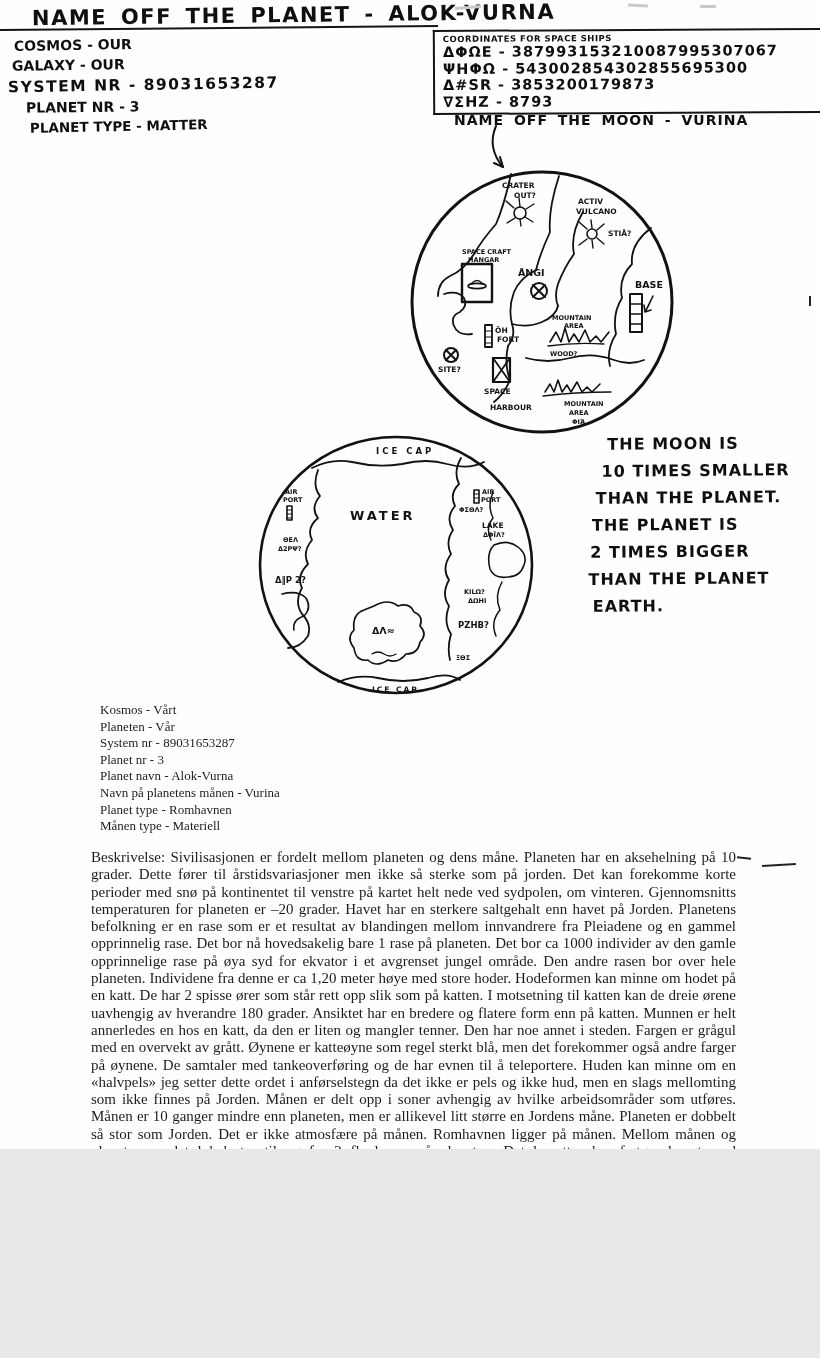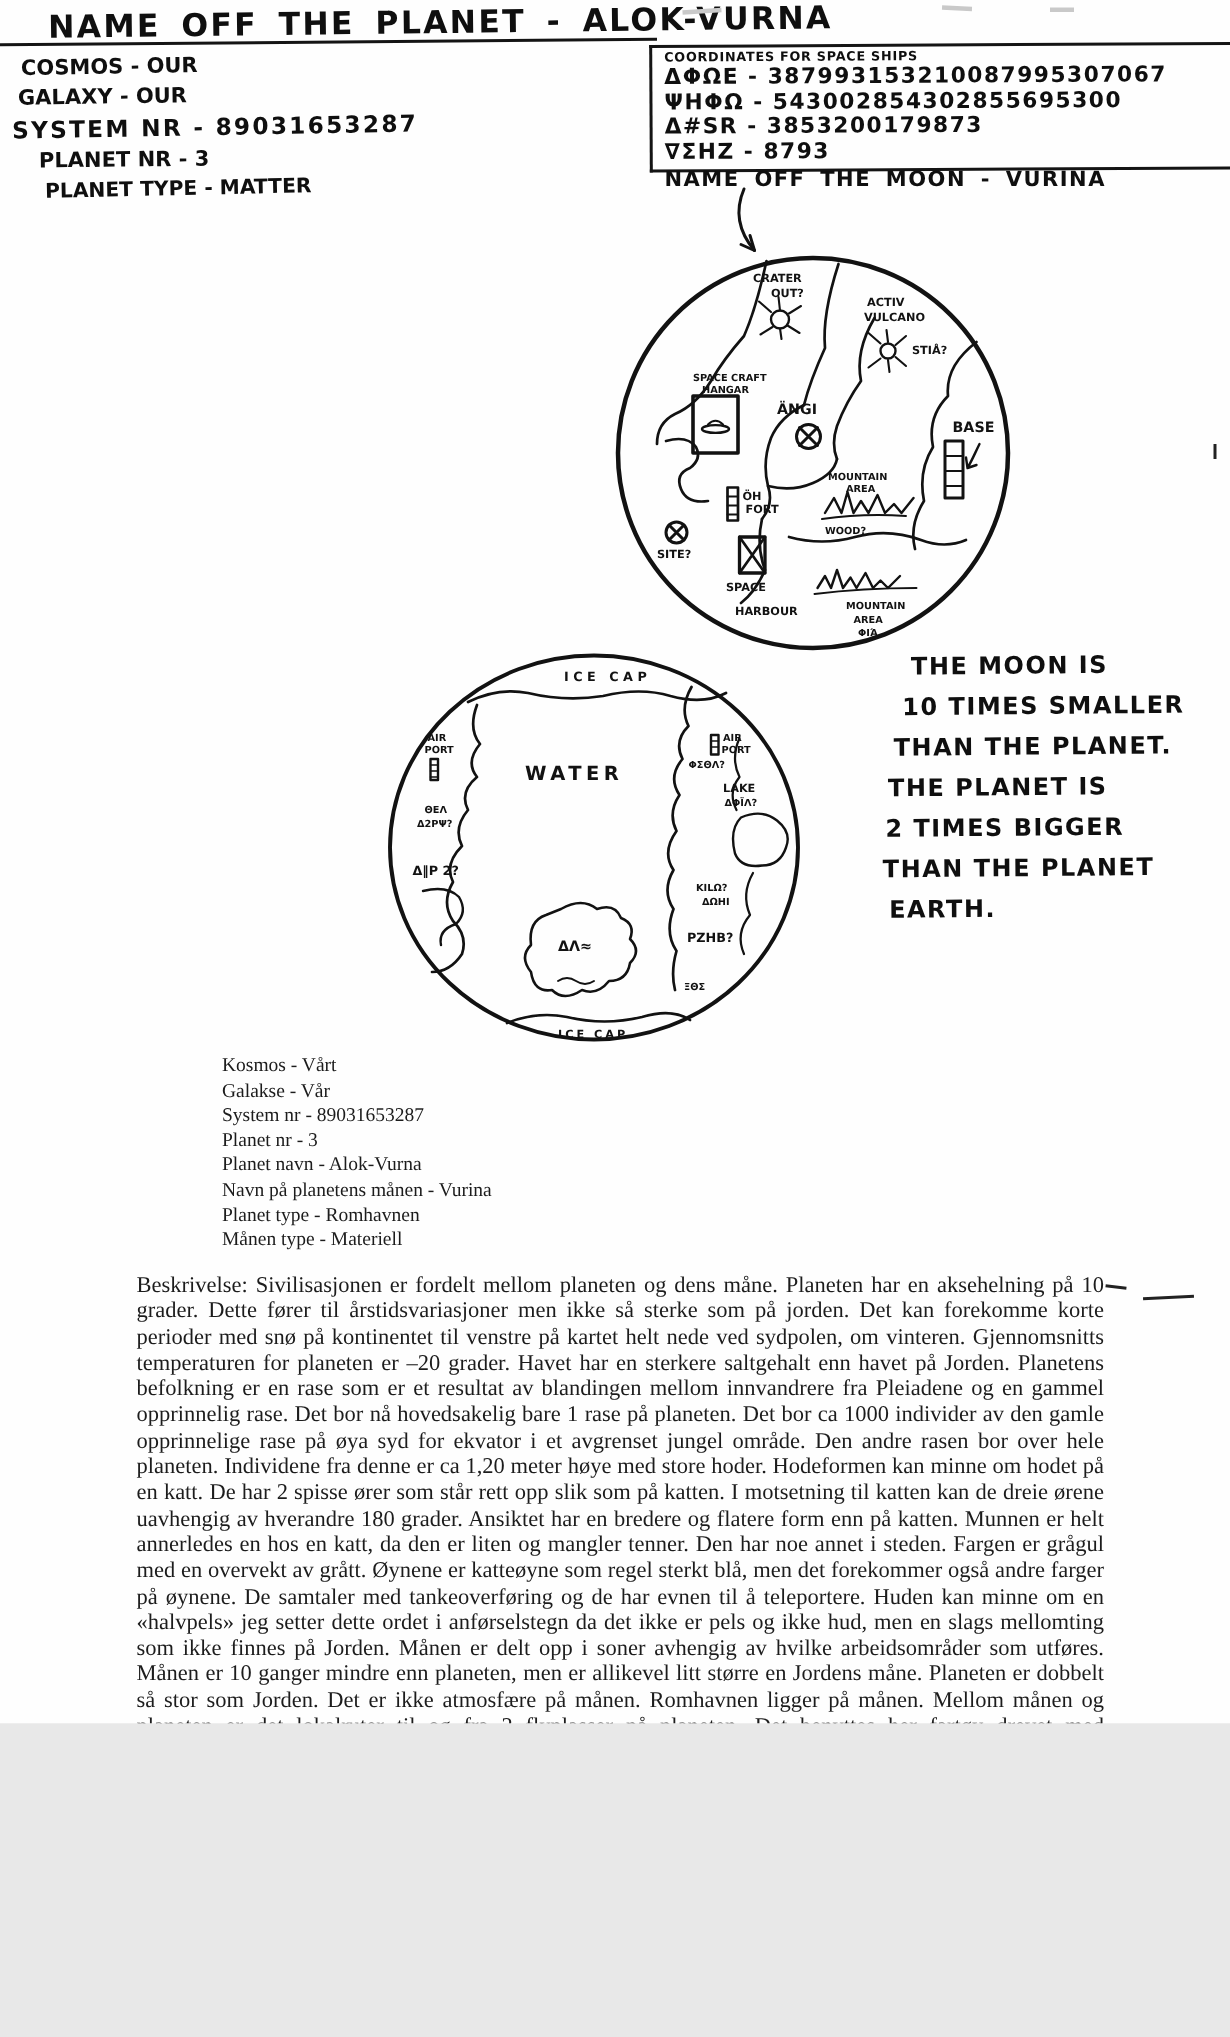--- a/index.html
+++ b/index.html
@@ -9,21 +9,21 @@
   .hw{font-family:"DejaVu Sans",sans-serif;font-weight:700;color:#0f0f0f;}
   .serif{font-family:"Liberation Serif",serif;color:#1c1c1c;}
   .title{font-size:21px;letter-spacing:1.5px;word-spacing:5px;transform:rotate(-0.7deg);white-space:nowrap;}
   .rule{border-top:2.5px solid #141414;}
   .hwline{white-space:nowrap;}
   .coords-box{border-top:2px solid #141414;border-left:2px solid #141414;border-bottom:2px solid #141414;
               padding:2px 6px 3px 8px;transform:rotate(-0.3deg);}
   .coords-title{font-size:8.5px;letter-spacing:0.5px;}
   .coords-line{font-size:14.5px;line-height:16.5px;letter-spacing:1px;white-space:nowrap;}
   .note-line{font-size:16px;line-height:27px;letter-spacing:1px;white-space:nowrap;}
-  .facts-line{font-size:13px;line-height:16.6px;white-space:nowrap;margin-left:48px;}
+  .facts-line{font-size:13px;line-height:16.6px;white-space:nowrap;}
   .desc{font-size:15px;line-height:17.3px;text-align:justify;}
   .map path,.map circle,.map rect,.map ellipse,.map line,.map polyline{
       fill:none;stroke:#121212;stroke-linecap:round;stroke-linejoin:round;}
   .map text{font-family:"DejaVu Sans",sans-serif;font-weight:700;fill:#121212;stroke:none;}
   .f6{font-size:6.5px;}.f7{font-size:7.5px;}.f8{font-size:8.5px;}.f9{font-size:9.5px;}
   .water-t{font-size:13px;letter-spacing:3px;}
   .artifact{background:#222;}
   .artifact-light{background:#c9c9c9;}
 </style>
 </head>
@@ -41,21 +41,21 @@
   <div class="abs hw hwline" style="left:30px;top:118px;font-size:13.5px;transform:rotate(-1.2deg);">PLANET TYPE - MATTER</div>
 
   <div class="abs hw coords-box" style="left:433px;top:29px;width:376px;">
     <div class="coords-title">COORDINATES FOR SPACE SHIPS</div>
     <div class="coords-line">ΔΦΩΕ - 387993153210087995307067</div>
     <div class="coords-line">ΨΗΦΩ - 543002854302855695300</div>
     <div class="coords-line">Δ#SR - 3853200179873</div>
     <div class="coords-line">∇ΣΗΖ - 8793</div>
   </div>
 
-  <div class="abs hw hwline" style="left:443px;top:112px;font-size:14px;letter-spacing:1px;word-spacing:4px;">NAME OFF THE MOON - VURINA</div>
+  <div class="abs hw hwline" style="left:454px;top:112px;font-size:14px;letter-spacing:1px;word-spacing:4px;">NAME OFF THE MOON - VURINA</div>
   <svg class="abs map" style="left:482px;top:122px;" width="40" height="52" viewBox="0 0 40 52">
     <path d="M14,4 C8,18 10,32 21,45" stroke-width="2"></path>
     <path d="M21,45 L12,41 M21,45 L18,35" stroke-width="2"></path>
   </svg>
 
   <svg class="abs map" style="left:406px;top:166px;" width="276" height="274" viewBox="0 0 276 274">
     <circle cx="136" cy="136" r="130" stroke-width="3"></circle>
 
     <path d="M105,8 Q98,40 90,58 Q76,74 68,88 Q58,104 44,110 Q32,116 32,130" stroke-width="1.8"></path>
     <path d="M153,10 Q142,44 144,66 Q134,88 130,104" stroke-width="1.8"></path>
@@ -167,21 +167,21 @@
     <div class="note-line" style="padding-left:14px;">10 TIMES SMALLER</div>
     <div class="note-line" style="padding-left:8px;">THAN THE PLANET.</div>
     <div class="note-line" style="padding-left:4px;">THE PLANET IS</div>
     <div class="note-line" style="padding-left:2px;">2 TIMES BIGGER</div>
     <div class="note-line" style="padding-left:0;">THAN THE PLANET</div>
     <div class="note-line" style="padding-left:4px;">EARTH.</div>
   </div>
 
   <div class="abs serif" style="left:100px;top:702px;">
     <div class="facts-line">Kosmos - Vårt</div>
-    <div class="facts-line">Galakse - Vår</div>
+    <div class="facts-line">Planeten - Vår</div>
     <div class="facts-line">System nr - 89031653287</div>
     <div class="facts-line">Planet nr - 3</div>
     <div class="facts-line">Planet navn - Alok-Vurna</div>
     <div class="facts-line">Navn på planetens månen - Vurina</div>
     <div class="facts-line">Planet type - Romhavnen</div>
     <div class="facts-line">Månen type - Materiell</div>
   </div>
 
   <div class="abs serif desc" style="left:91px;top:849px;width:645px;">Beskrivelse: Sivilisasjonen er fordelt mellom planeten og dens måne. Planeten har en aksehelning på 10 grader. Dette fører til årstidsvariasjoner men ikke så sterke som på jorden. Det kan forekomme korte perioder med snø på kontinentet til venstre på kartet helt nede ved sydpolen, om vinteren. Gjennomsnitts temperaturen for planeten er –20 grader. Havet har en sterkere saltgehalt enn havet på Jorden. Planetens befolkning er en rase som er et resultat av blandingen mellom innvandrere fra Pleiadene og en gammel opprinnelig rase. Det bor nå hovedsakelig bare 1 rase på planeten. Det bor ca 1000 individer av den gamle opprinnelige rase på øya syd for ekvator i et avgrenset jungel område. Den andre rasen bor over hele planeten. Individene fra denne er ca 1,20 meter høye med store hoder. Hodeformen kan minne om hodet på en katt. De har 2 spisse ører som står rett opp slik som på katten. I motsetning til katten kan de dreie ørene uavhengig av hverandre 180 grader. Ansiktet har en bredere og flatere form enn på katten. Munnen er helt annerledes en hos en katt, da den er liten og mangler tenner. Den har noe annet i steden. Fargen er grågul med en overvekt av grått. Øynene er katteøyne som regel sterkt blå, men det forekommer også andre farger på øynene. De samtaler med tankeoverføring og de har evnen til å teleportere. Huden kan minne om en «halvpels» jeg setter dette ordet i anførselstegn da det ikke er pels og ikke hud, men en slags mellomting som ikke finnes på Jorden. Månen er delt opp i soner avhengig av hvilke arbeidsområder som utføres. Månen er 10 ganger mindre enn planeten, men er allikevel litt større en Jordens måne. Planeten er dobbelt så stor som Jorden. Det er ikke atmosfære på månen. Romhavnen ligger på månen. Mellom månen og planeten er det lokalruter til og fra 2 flyplasser på planeten. Det benyttes her fartøy drevet med antigravitasjon som fly. Byene på månen ligger under store gjennomsiktige kuppeler. Innbyggerne på planeten behersker en svært avansert form for romfart og de kan reise mellom kosmosene i superuniverset. Innbyggerne er fredelige og lever i harmoni med de kosmiske lover. På månen finnes alle industrielle anlegg som brukes av sivilisasjonen på moderplaneten. På månen finnes det en stor romhangar som fungerer som lager for forskjellige romskipstyper. Fra dette lageret leveres det romskip til mange andre planeter. Planeten har sendt flere ekspedisjoner til Jorden opp igjennom historien. Sett fra Jordens fysiske plan er innbyggerne fra denne planeten usynlige da de vibrerer på en høyere frekvens. De kan bli midlertidig synlige ved å senke sin frekvens. Vanlige Jordmennesker har en tendens til å bli redde hvis de ser innbyggere fra denne planeten. Dette blant annet fordi de har en mye større mental styrke enn vanlige Jordmennesker. De har ingen problemer med å fjernhypnotisere en vanlig Jordboer hvis de vil. Den gamle rasen som det er 1000 stykker av på øya syd for ekvator er ca 1 meter høye. De har et stort rundt hode med markerte øyebryn og kroppen er brun. De har tenner. De har ingen ytre ører men et hull på hver side av hodet som tjener som ører. De har store runde øyne med en gulbrun farge (overvekt av brunt). De snakker språket Ula-ubikon som bare finnes blant denne rasen. De har ikke telepati, men et primitivt skriftspråk. Samfunnsmessig ligger de på samme nivå som visse Afrikanske/sydamerikanske jungel samfunn. Dette er en planet Jorden skal samarbeide med i fremtiden</div>
 

